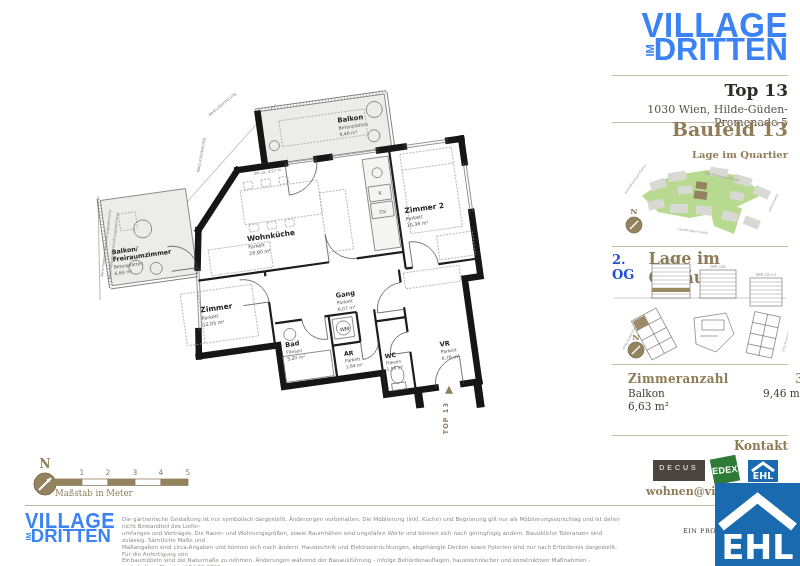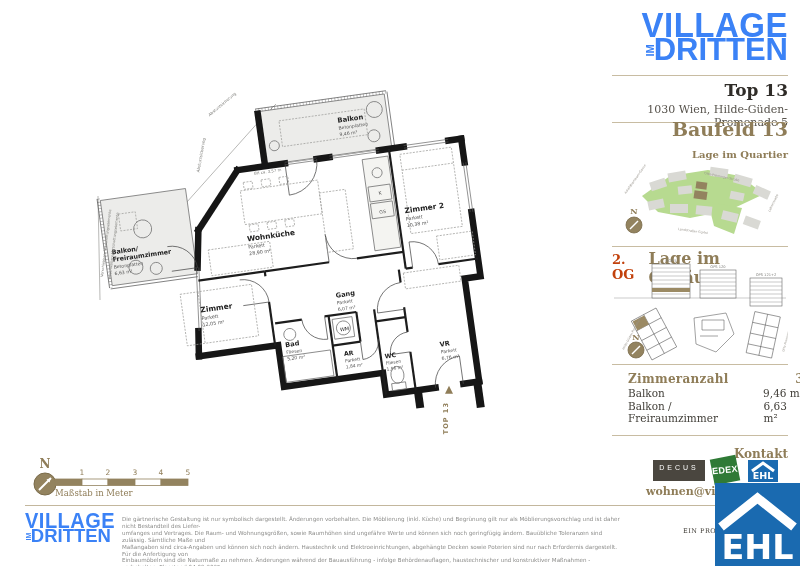--- a/index.html
+++ b/index.html
@@ -18,26 +18,26 @@
   .vlogo-small .l1{font-size:20px;transform-origin:top left;}
   .vlogo-small .l2{justify-content:flex-start;font-size:18.5px;line-height:.88;}
   .vlogo-small .im{font-size:7px;margin-right:-2px;}
   
   .rule{position:absolute;left:612px;width:176px;height:1px;background:#c8bca2;}
   .unit-title{left:612px;top:80px;width:176px;text-align:right;font-size:17px;font-weight:bold;color:#2f2c28;}
   .unit-address{left:612px;top:103px;width:176px;text-align:right;font-size:11px;color:#57534c;}
   .bf-title{left:612px;top:118px;width:176px;text-align:right;font-size:19px;font-weight:bold;color:#8f7d58;}
   .bf-sub{left:612px;top:149px;width:176px;text-align:right;font-size:10px;font-weight:bold;color:#8f7d58;}
   .floor-row{left:612px;top:249px;width:176px;display:flex;justify-content:space-between;align-items:baseline;}
-  .floor-label{font-size:13px;font-weight:bold;color:#c2410c;}
+  .floor-label{font-size:13px;font-weight:bold;color:#1d4ed8;}
   .geb-title{font-size:16px;font-weight:bold;color:#8f7d58;}
   .stats{left:628px;top:371px;width:176px;}
   .stat-row{display:flex;justify-content:space-between;font-size:10.5px;line-height:12.5px;color:#43403a;}
   .stat-row.hl{font-size:12px;font-weight:bold;color:#8f7d58;line-height:16px;letter-spacing:.3px;}
-  .kontakt-title{left:612px;top:439px;width:176px;text-align:right;font-size:12px;font-weight:bold;color:#8f7d58;margin-top:8px;}
+  .kontakt-title{left:612px;top:439px;width:176px;text-align:right;font-size:12px;font-weight:bold;color:#8f7d58;}
   .email{left:646px;top:485px;width:150px;font-size:11px;font-weight:bold;color:#8f7d58;white-space:nowrap;}
   
   .decus{left:653px;top:460px;width:52px;height:21px;background:#4a463f;color:#fff;
          font-family:"Liberation Sans",sans-serif;text-align:center;z-index:3;}
   .decus .t{display:block;font-size:7px;letter-spacing:3px;margin-top:4px;}
   .decus .s{display:block;font-size:2.5px;letter-spacing:1.5px;opacity:.75;}
   .edex{left:712px;top:457px;width:26px;height:26px;background:#2f7a36;transform:rotate(-11deg);
         display:flex;align-items:center;justify-content:center;z-index:3;}
   .edex span{color:#fff;font-family:"Liberation Sans",sans-serif;font-weight:bold;font-size:9px;
         letter-spacing:.3px;transform:rotate(5deg);}
@@ -378,21 +378,20 @@
   <div class="abs stats">
     <div class="stat-row hl">
       <span>Zimmeranzahl</span>
         <span>3</span>
     </div>
     <div class="stat-row">
       <span>Balkon</span>
         <span>9,46 m²</span>
     </div>
     <div class="stat-row">
-      <span>Balkon / Freiraumzimmer</span>
         <span>6,63 m²</span>
     </div>
   </div>
 
   <div class="rule" style="top:435px;"></div>
   <div class="abs kontakt-title">Kontakt</div>
 
   <div class="abs decus">
     <span class="t">DECUS</span>
     <span class="s">··········</span>

